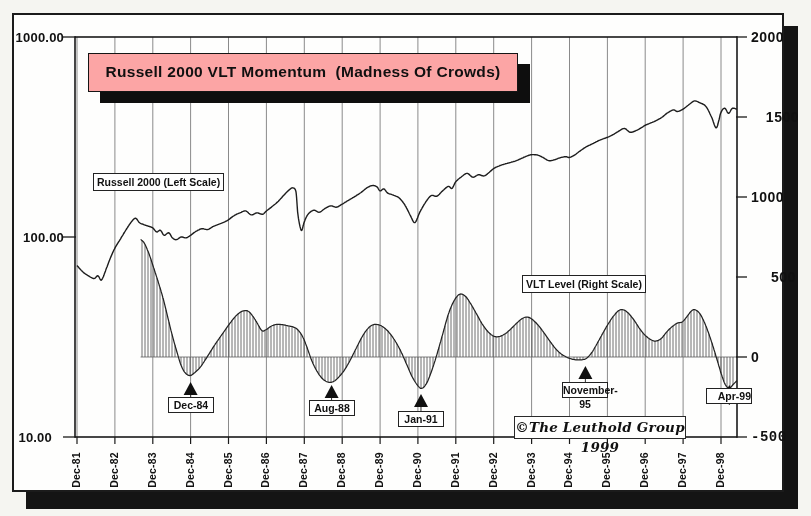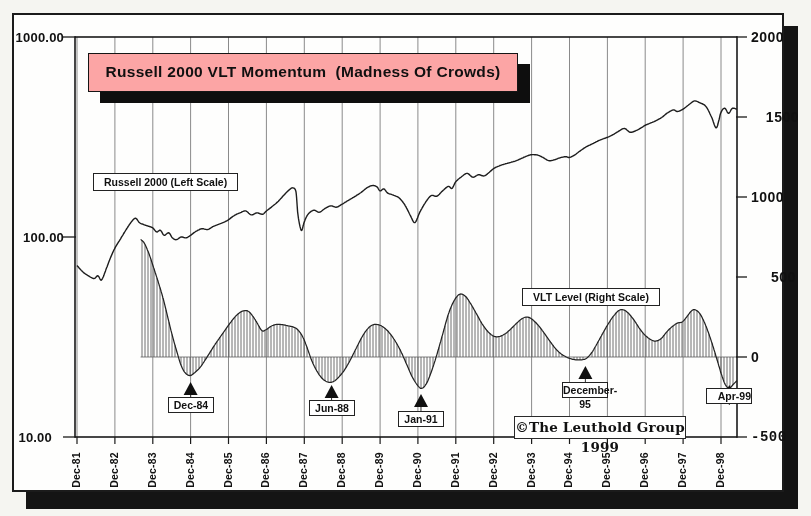--- a/index.html
+++ b/index.html
@@ -31,29 +31,29 @@
   #title-shadow{left:100px;top:64px;width:430px;height:39px;background:#0e0e0e;}
   #title-box{
     left:88px;top:53px;width:430px;height:39px;background:#fca5a5;
     border:1.5px solid #151515;box-sizing:border-box;
     font-size:15.5px;font-weight:bold;color:#101010;
     text-align:center;line-height:36px;white-space:pre;letter-spacing:0.3px;
   }
   .series-label-box{
     background:#fff;border:1px solid #222;box-sizing:border-box;
     font-size:10.5px;font-weight:bold;color:#111;
-    padding:2px 10px;white-space:nowrap;
+    padding:2px 3px;white-space:nowrap;
   }
   #russell-label-box{left:93px;top:173px;}
-  #vlt-label-box{left:522px;top:288px;}
+  #vlt-label-box{left:522px;top:275px;}
   #credit-box{
     left:514px;top:416px;width:172px;height:23px;background:#fffffe;
     border:1.3px solid #2a2a2a;box-sizing:border-box;
     font-family:"DejaVu Serif","Liberation Serif",serif;
-    font-weight:bold;font-size:13.5px;color:#111;
+    font-style:italic;font-weight:bold;font-size:13.5px;color:#111;
     text-align:center;line-height:20px;letter-spacing:0.2px;
   }
   .ann-box{
     position:absolute;width:46px;height:16px;background:#fff;
     border:1px solid #222;box-sizing:border-box;
     font-size:10.5px;font-weight:bold;color:#111;
     text-align:center;line-height:14px;
   }
 </style>
 </head>
@@ -341,23 +341,23 @@
     <div class="abs xtick" style="left: 391.941px; top: 463px;">Dec-90</div>
     <div class="abs xtick" style="left: 429.824px; top: 463px;">Dec-91</div>
     <div class="abs xtick" style="left: 467.706px; top: 463px;">Dec-92</div>
     <div class="abs xtick" style="left: 505.588px; top: 463px;">Dec-93</div>
     <div class="abs xtick" style="left: 543.471px; top: 463px;">Dec-94</div>
     <div class="abs xtick" style="left: 581.353px; top: 463px;">Dec-95</div>
     <div class="abs xtick" style="left: 619.235px; top: 463px;">Dec-96</div>
     <div class="abs xtick" style="left: 657.118px; top: 463px;">Dec-97</div>
     <div class="abs xtick" style="left: 695px; top: 463px;">Dec-98</div>
     <div class="ann-box" style="left: 168px; top: 397px;">Dec-84</div>
-    <div class="ann-box" style="left: 309px; top: 400px;">Jun-88</div>
+    <div class="ann-box" style="left: 309px; top: 400px;">Aug-88</div>
     <div class="ann-box" style="left: 398px; top: 411px;">Jan-91</div>
-    <div class="ann-box" style="left: 562px; top: 382px;">December-95</div>
+    <div class="ann-box" style="left: 562px; top: 382px;">November-95</div>
     <div class="ann-box" style="left: 706px; top: 388px; text-align: right;">Apr-99</div>
   </div>
 
 <div class="abs" id="title-shadow"></div>
 <div class="abs" id="title-box">Russell 2000 VLT Momentum  (Madness Of Crowds)</div>
 
 <div class="abs series-label-box" id="russell-label-box">Russell 2000 (Left Scale)</div>
 <div class="abs series-label-box" id="vlt-label-box">VLT Level (Right Scale)</div>
 
 <div class="abs" id="credit-box">©The Leuthold Group 1999</div>

